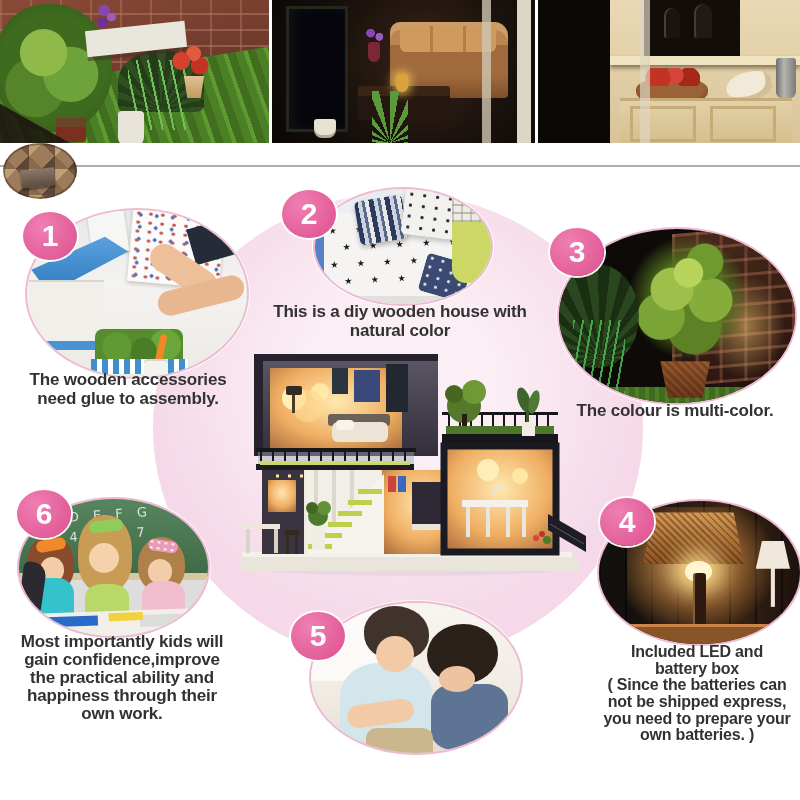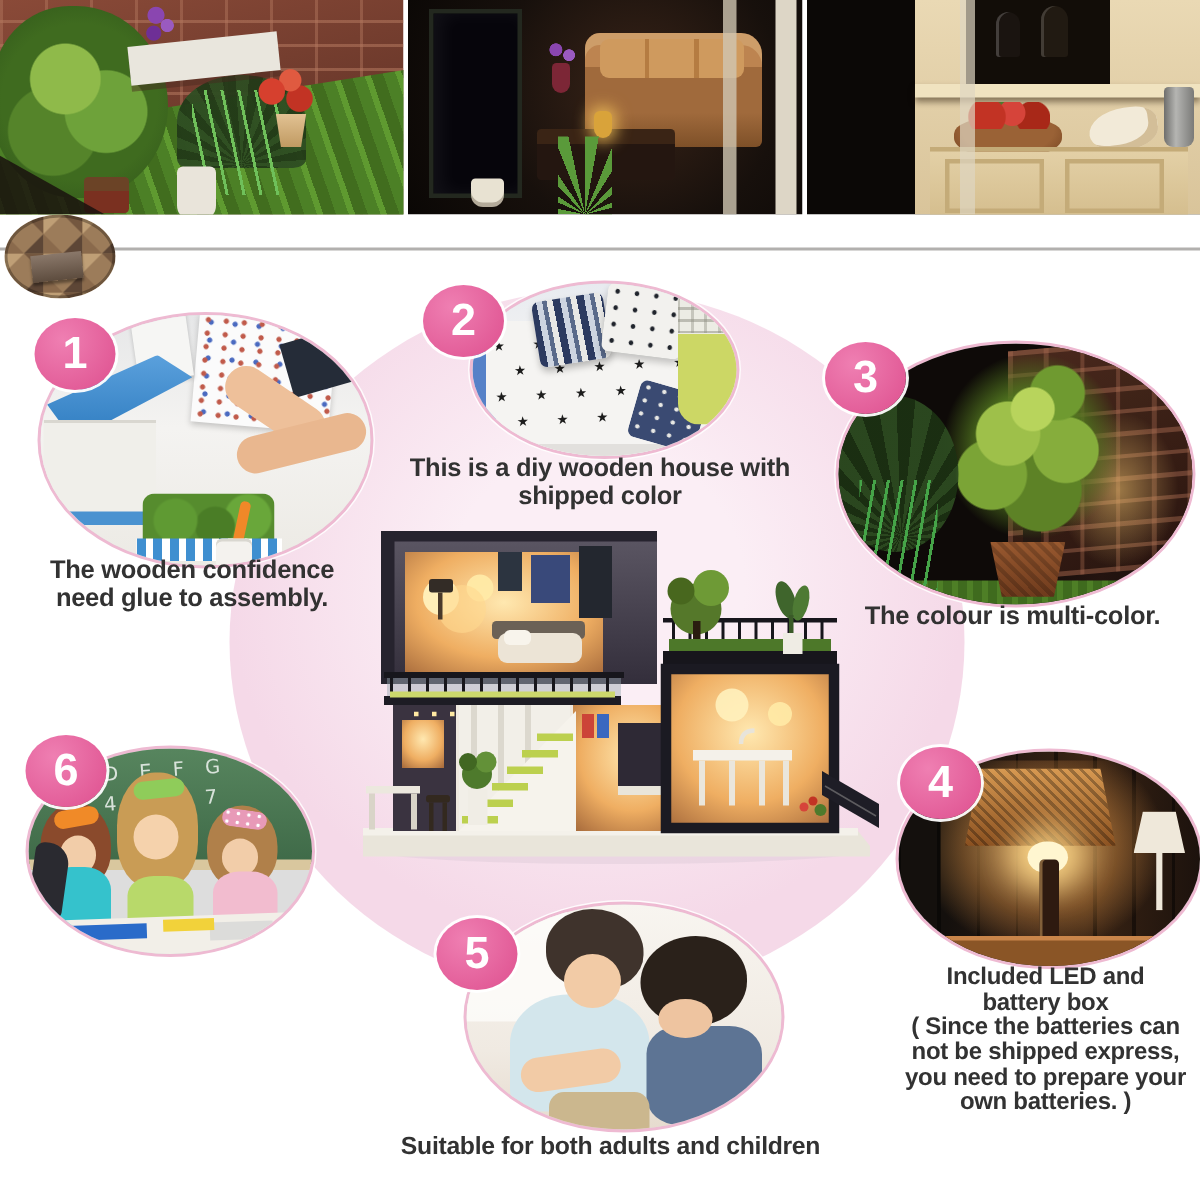--- a/index.html
+++ b/index.html
@@ -452,41 +452,41 @@
     <div class="abs a1-fence"></div>
     <div class="abs a1-sleeve"></div>
     <div class="abs a1-hand1"></div>
     <div class="abs a1-hand2"></div>
     <div class="abs a1-glue"></div>
     <div class="abs a1-bottle"></div>
   </div>
   <div class="badge b1">
     <span>1</span>
   </div>
-  <div class="caption c1">The wooden confidence
+  <div class="caption c1">The wooden accessories
 need glue to assembly.</div>
 
   <div class="photo f2">
     <div class="abs a2-bg"></div>
     <div class="abs a2-frame"></div>
     <div class="abs a2-sofa"></div>
     <div class="abs a2-stars">★ ★ ★ ★ ★ ★
 ★ ★ ★ ★ ★
 ★ ★ ★ ★ ★ ★
 ★ ★ ★ ★ ★</div>
     <div class="abs a2-pillow1"></div>
     <div class="abs a2-pillow2"></div>
     <div class="abs a2-pillow3"></div>
     <div class="abs a2-lamp"></div>
   </div>
   <div class="badge b2">
     <span>2</span>
   </div>
   <div class="caption c2">This is a diy wooden house with
-shipped color</div>
+natural color</div>
 
   <div class="photo f3">
     <div class="abs a3-bg"></div>
     <div class="abs a3-brick"></div>
     <div class="abs a3-glow"></div>
     <div class="abs a3-grass"></div>
     <div class="abs a3-trunk"></div>
     <div class="abs a3-tree"></div>
     <div class="abs a3-pot"></div>
     <div class="abs a3-fan"></div>
@@ -524,21 +524,20 @@
     <div class="abs a5-dad-face"></div>
     <div class="abs a5-kid-body"></div>
     <div class="abs a5-kid-hair"></div>
     <div class="abs a5-kid-face"></div>
     <div class="abs a5-arm"></div>
     <div class="abs a5-pants"></div>
   </div>
   <div class="badge b5">
     <span>5</span>
   </div>
-  <div class="caption c5">Suitable for both adults and children</div>
 
   <div class="photo f6">
     <div class="abs a6-board"></div>
     <div class="abs a6-chalk">C D E F G
 3 4 5 6 7</div>
     <div class="abs a6-frame"></div>
     <div class="abs a6-hair-l"></div>
     <div class="abs a6-band-l"></div>
     <div class="abs a6-face-l"></div>
     <div class="abs a6-shirt-l"></div>
@@ -549,14 +548,19 @@
     <div class="abs a6-hair-r"></div>
     <div class="abs a6-band-r"></div>
     <div class="abs a6-face-r"></div>
     <div class="abs a6-shirt-r"></div>
     <div class="abs a6-table"></div>
     <div class="abs a6-micro"></div>
   </div>
   <div class="badge b6">
     <span>6</span>
   </div>
+  <div class="caption c6">Most importantly kids will
+gain confidence,improve
+the practical ability and
+happiness through their
+own work.</div>
 
 </div>
 
 </body></html>

